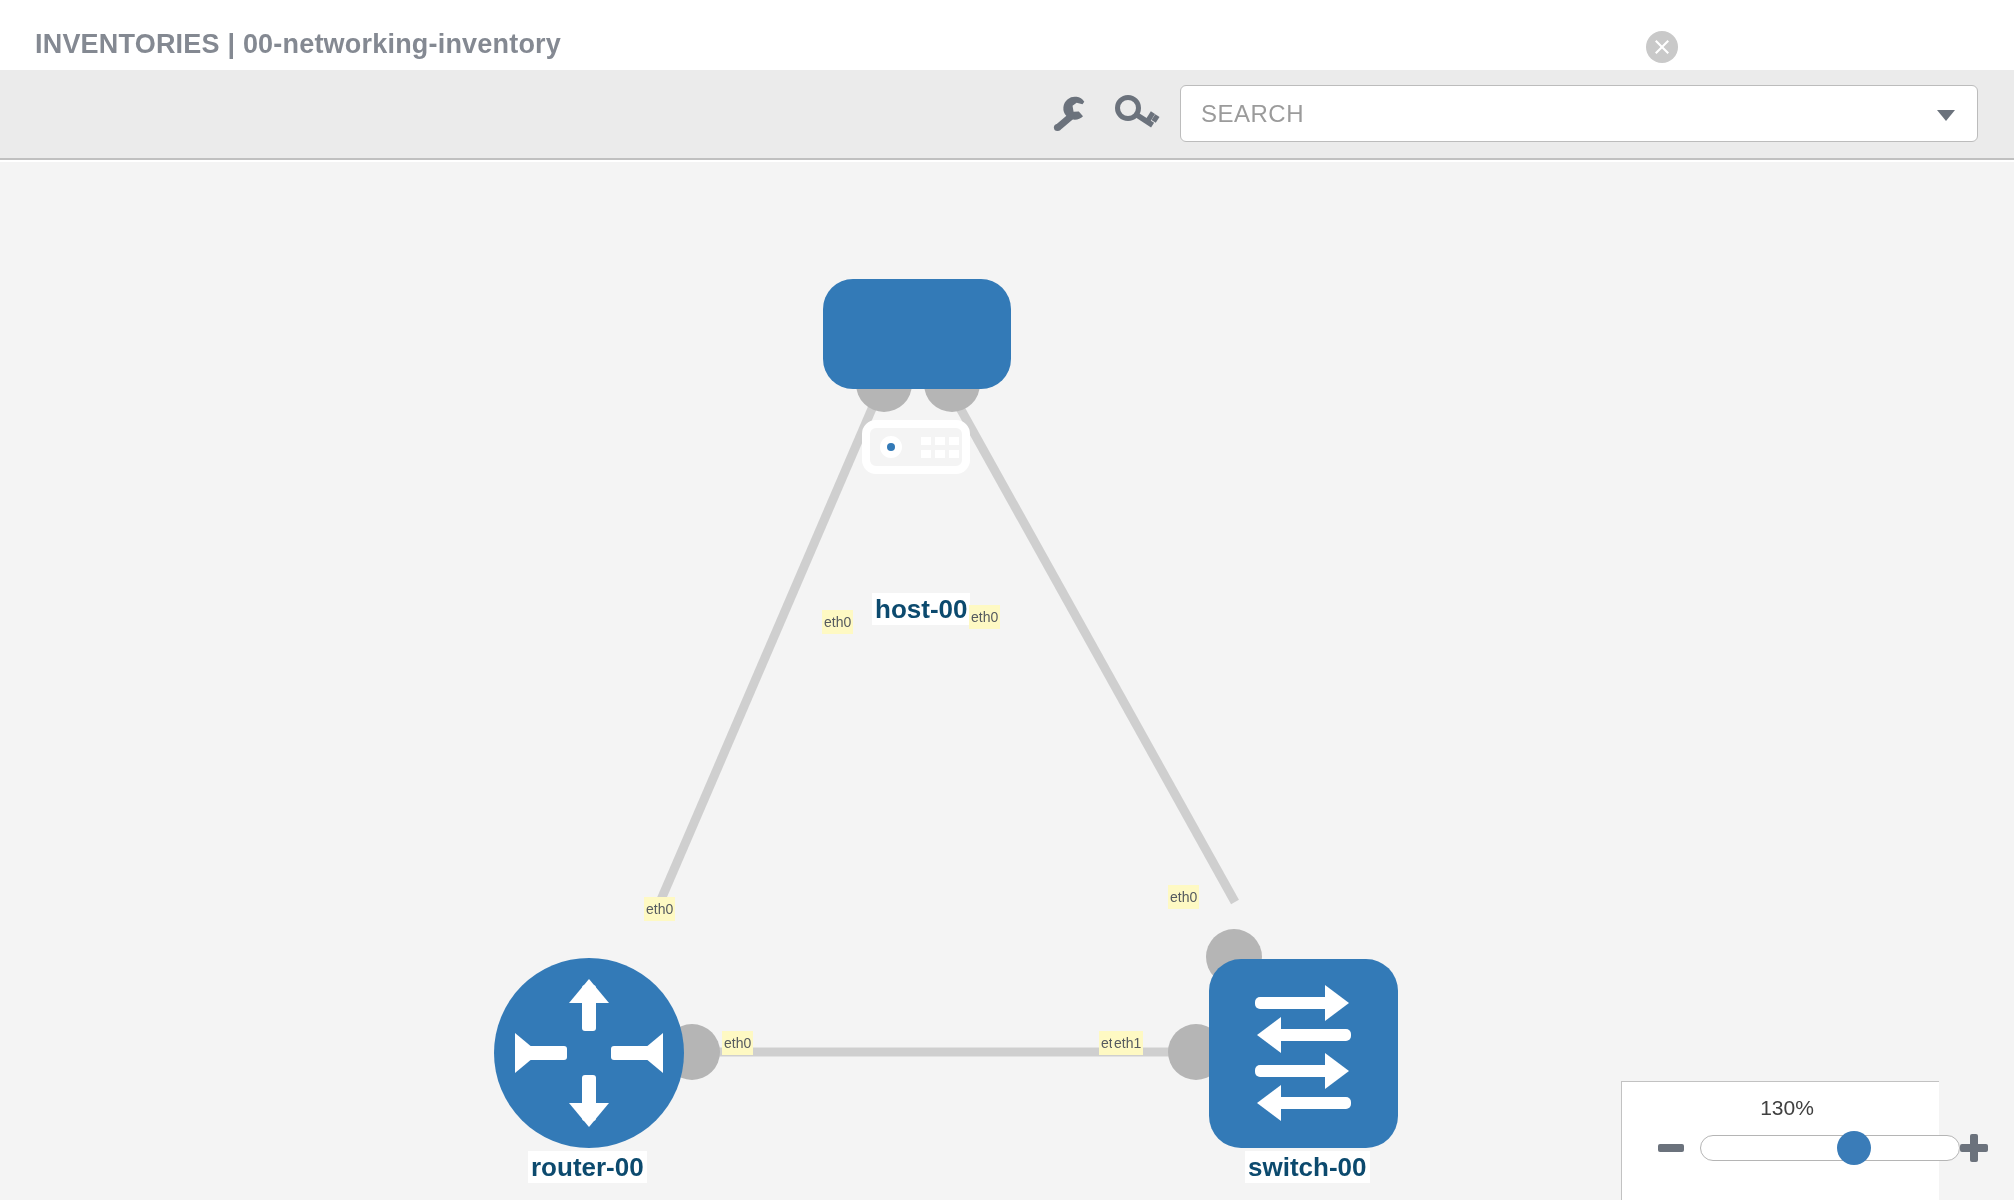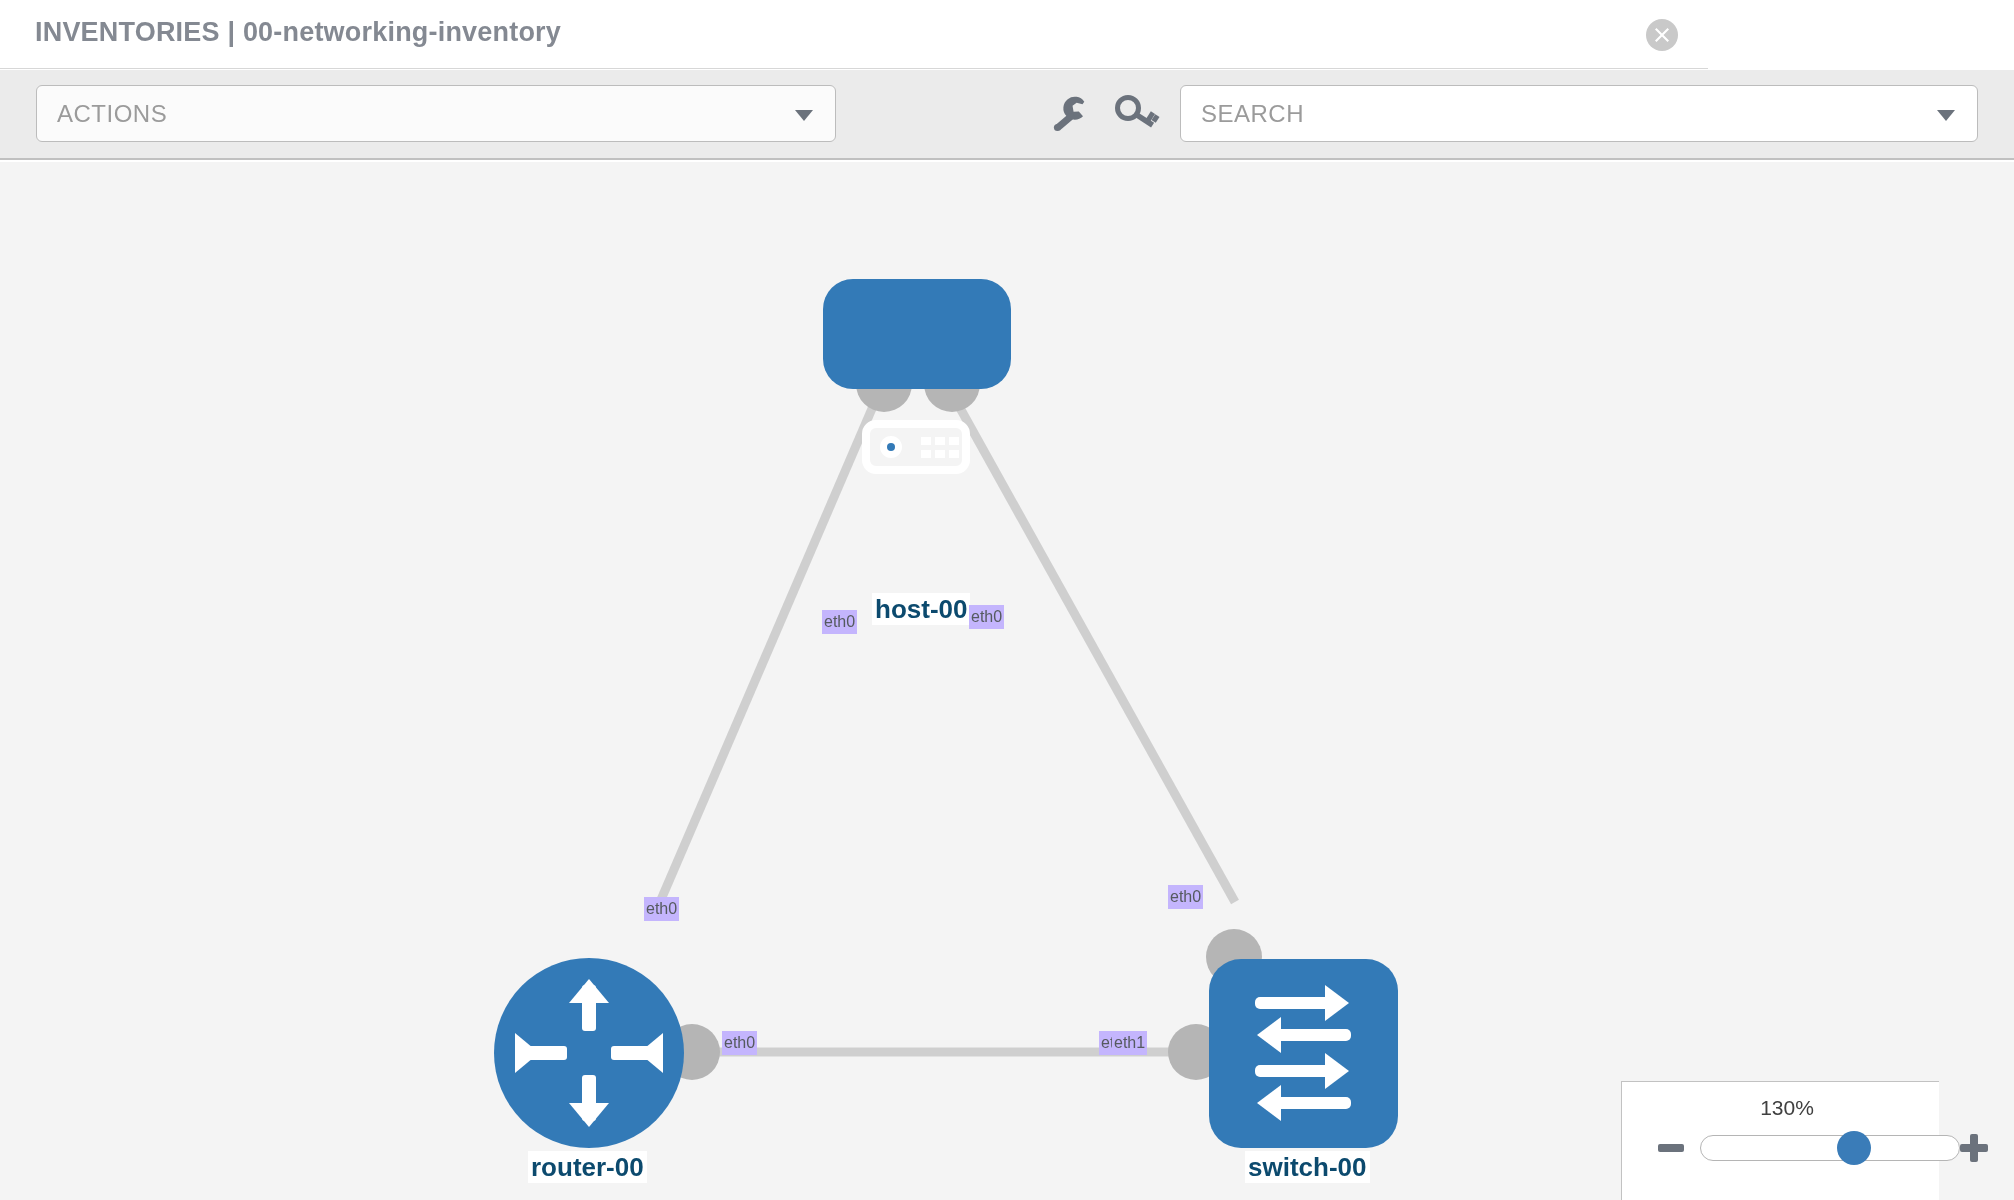--- a/index.html
+++ b/index.html
@@ -6,21 +6,21 @@
   html, body {
     width: 2014px; height: 1200px;
     background: #ffffff;
     font-family: "Liberation Sans", sans-serif;
     overflow: hidden;
   }
   #app { position: relative; width: 2014px; height: 1200px; }
 
   
   .header {
-    position: absolute; left: 0; top: 0;
+    position: absolute; left: 0; top: 12px;
     width: 1708px; height: 69px;
     background: #ffffff;
     border-bottom: 1px solid #d7d7d7;
   }
   .header-title {
     position: absolute; left: 35px; top: 17px;
     font-size: 27px; font-weight: bold;
     color: #848992;
     letter-spacing: 0.2px;
     white-space: nowrap;
@@ -96,23 +96,23 @@
     background: #ffffff;
     color: #0c4a6e;
     font-size: 26px;
     line-height: 30px;
     padding: 1px 3px;
     white-space: nowrap;
     font-weight: bold;
   }
   .elabel {
     position: absolute;
-    background: #c4b5fd;
+    background: #fef9c3;
     color: #555a5f;
-    font-size: 16px;
+    font-size: 14px;
     line-height: 22px;
     padding: 1px 2px;
     white-space: nowrap;
   }
 
   
   .zoom-panel {
     position: absolute; left: 1621px; top: 1081px;
     width: 318px; height: 119px;
     background: #ffffff;
@@ -163,24 +163,20 @@
     <div class="header-title">INVENTORIES | 00-networking-inventory</div>
     <div class="close-btn">
       <svg width="32" height="32" viewBox="0 0 32 32">
         <path d="M10.5 9 L16 14.5 L21.5 9 L23 10.5 L17.5 16 L23 21.5 L21.5 23 L16 17.5 L10.5 23 L9 21.5 L14.5 16 L9 10.5 Z" fill="#ffffff"></path>
       </svg>
     </div>
   </div>
 
   <div class="toolbar"></div>
 
-  <div class="actions-select">
-    <div class="sel-label">ACTIONS</div>
-    <div class="caret"></div>
-  </div>
 
   <div class="tool-icon wrench">
     <svg width="48" height="48" viewBox="0 0 48 48">
       <path d="M35.5 8.5 a11.5 11.5 0 1 0 3.8 14.2 l-5.6 -3.1 -4.8 2.1 -3.0 -5.2 2.8 -4.3 6.0 -0.6 z" fill="#6b727c" transform="rotate(20 28 18)"></path>
       <rect x="8" y="28" width="22" height="7" rx="3.5" fill="#6b727c" transform="rotate(-40 19 31.5)"></rect>
       <circle cx="11.5" cy="37.5" r="3.6" fill="#6b727c"></circle>
     </svg>
   </div>
 
   <div class="tool-icon key">

